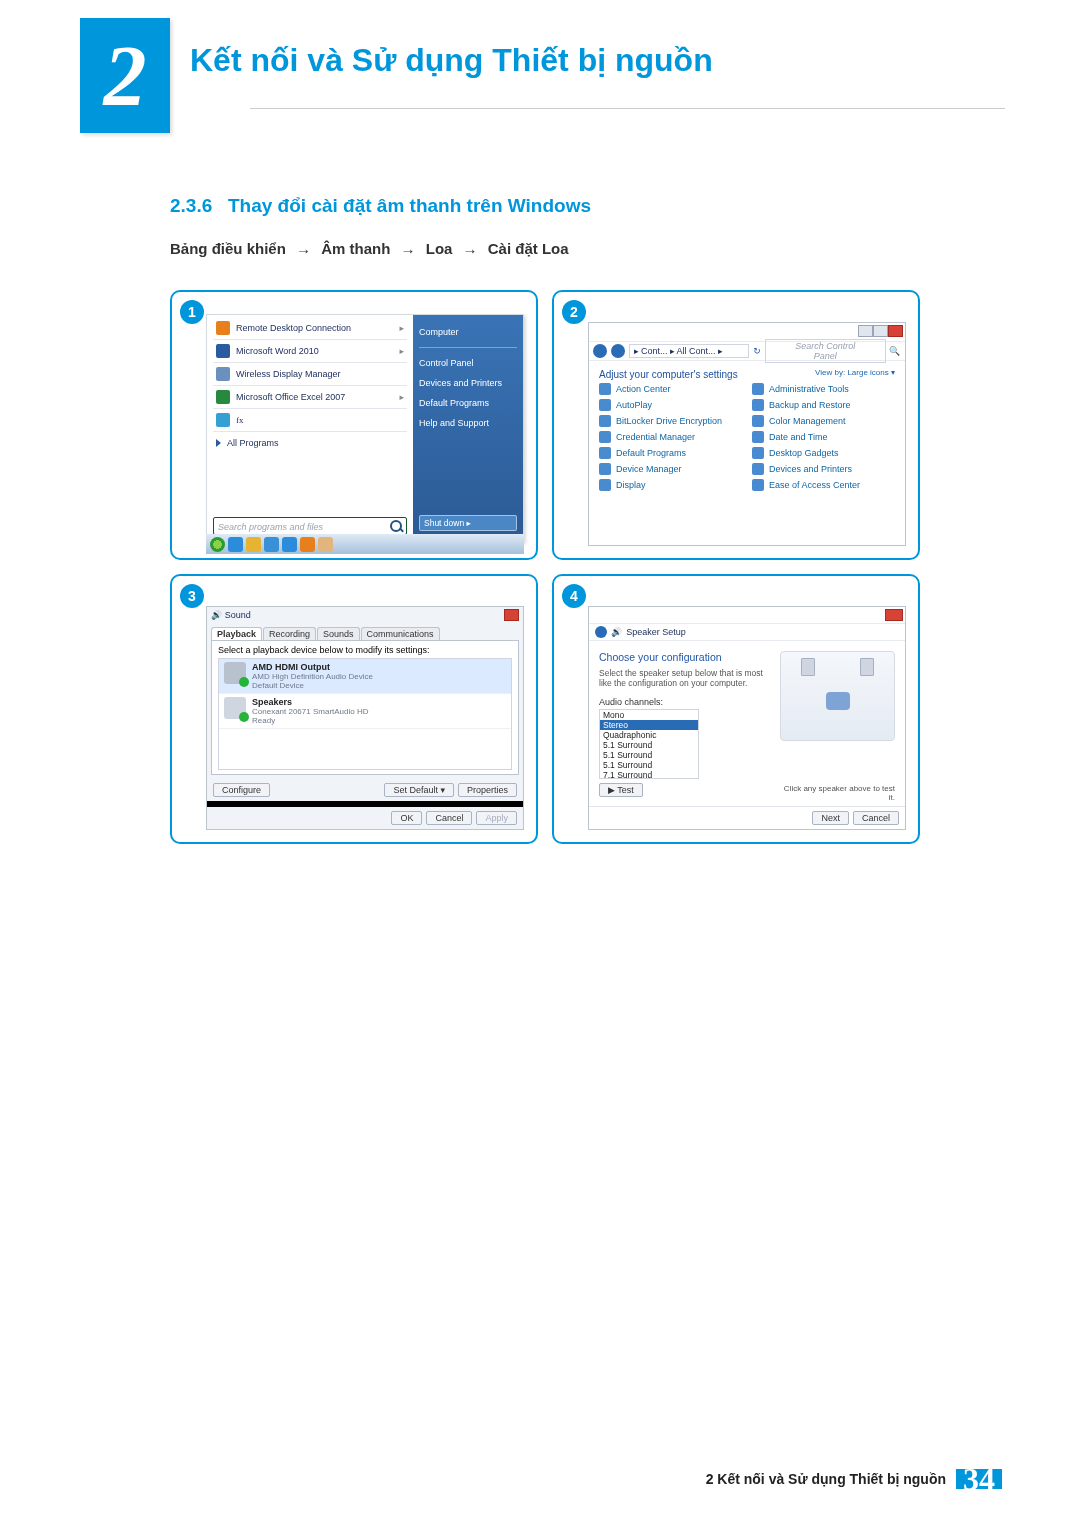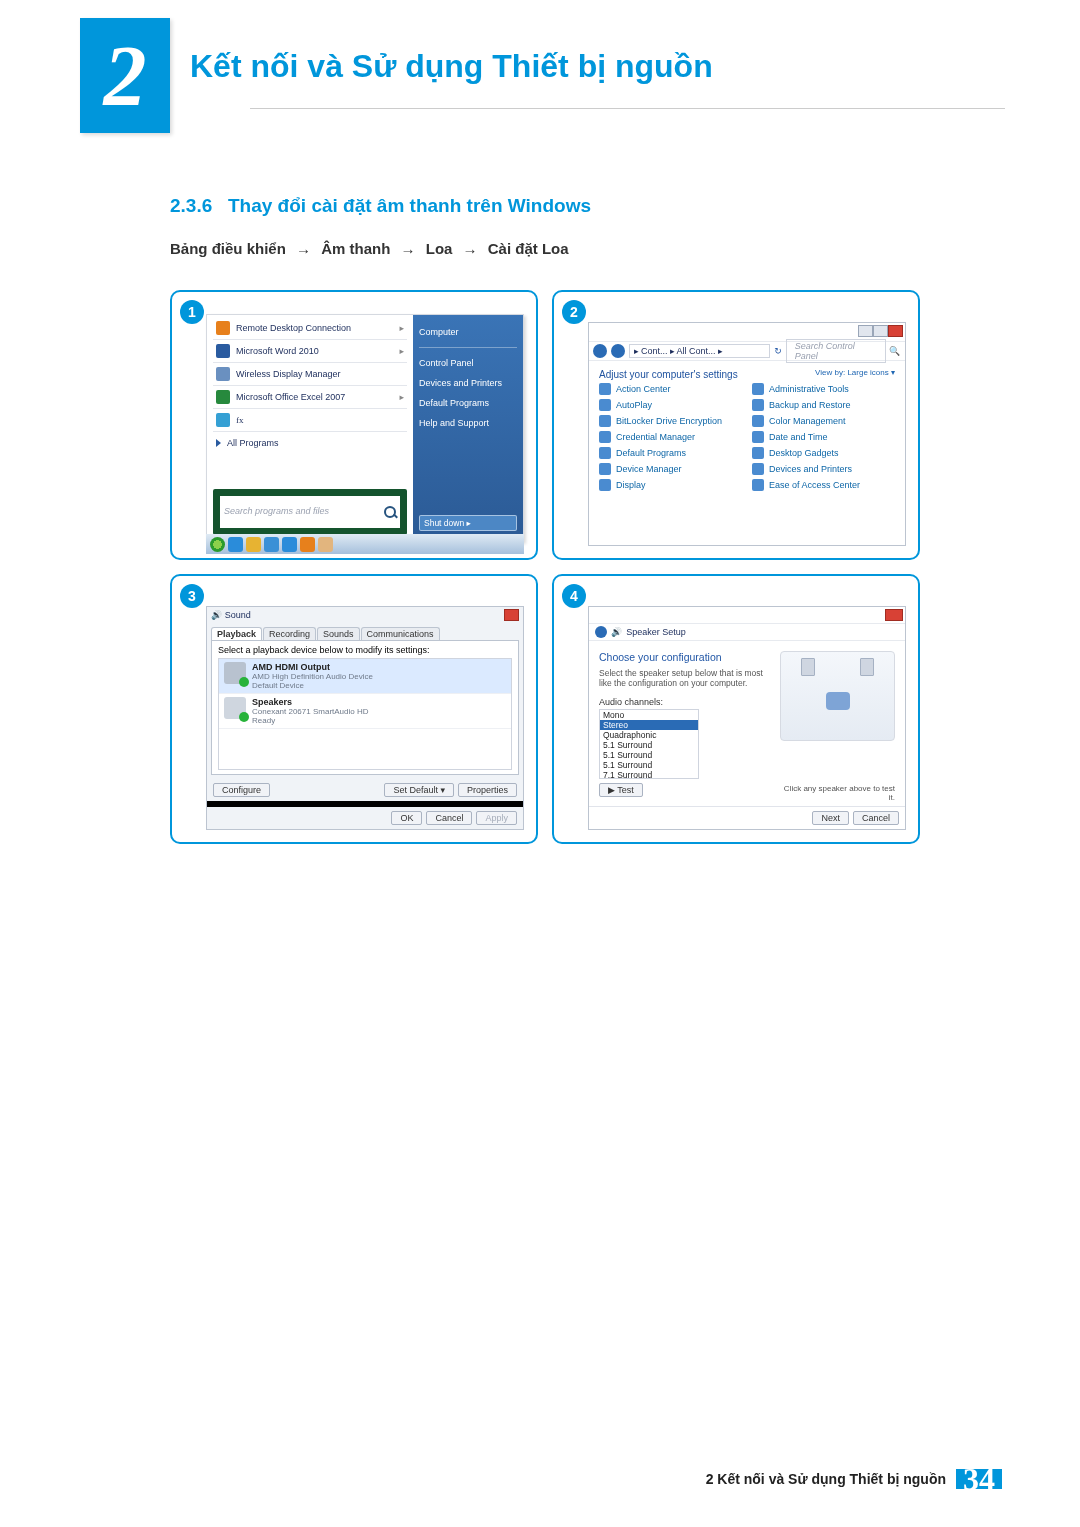--- a/index.html
+++ b/index.html
@@ -1,20 +1,20 @@
 <!DOCTYPE html>
 <html><head>
 <meta charset="utf-8">
 <style>
 * { box-sizing: border-box; margin: 0; padding: 0; }
 body { width: 1080px; height: 1527px; background: #fff; font-family: Arial, sans-serif; position: relative; }
 .header-area { position: absolute; top: 18px; left: 80px; right: 75px; }
 .chapter-badge { position: absolute; left: 0; top: 0; width: 90px; height: 115px; background: #0096db; display: flex; align-items: center; justify-content: center; box-shadow: 2px 2px 4px rgba(0,0,0,.15); }
 .chapter-badge span { color: #fff; font-size: 86px; font-weight: bold; font-style: italic; font-family: "Times New Roman", serif; }
-.chapter-title { position: absolute; left: 110px; top: 30px; font-size: 32px; font-weight: bold; color: #0096db; }
+.chapter-title { position: absolute; left: 110px; top: 24px; font-size: 32px; font-weight: bold; color: #0096db; }
 .hr { position: absolute; left: 170px; top: 90px; right: 0; border-top: 1px solid #ccc; }
 .section-heading { position: absolute; top: 195px; left: 170px; font-size: 19px; font-weight: bold; color: #0096db; }
 .section-heading .num { display: inline-block; width: 58px; }
 .breadcrumb { position: absolute; top: 240px; left: 170px; font-size: 15px; font-weight: bold; color: #333; }
 .arr { display: inline-block; margin: 0 6px; font-weight: normal; }
 .panels { position: absolute; top: 290px; left: 170px; width: 750px; display: grid; grid-template-columns: 1fr 1fr; gap: 14px; }
 .panel { border: 2px solid #0096db; border-radius: 10px; padding: 10px; position: relative; height: 270px; }
 .step-badge { position: absolute; left: 8px; top: 8px; width: 24px; height: 24px; background: #0096db; color: #fff; border-radius: 50%; display: flex; align-items: center; justify-content: center; font-size: 14px; font-weight: bold; }
 .shot { position: absolute; left: 34px; top: 22px; right: 12px; bottom: 12px; }
 
@@ -26,21 +26,21 @@
 .sm-item .ico { width: 14px; height: 14px; background: #6a90c0; border-radius: 2px; }
 .sm-item .ico.orange { background: #e7801c; }
 .sm-item .ico.w { background: #2a5ba0; }
 .sm-item .ico.green { background: #27893d; }
 .sm-item .ico.default { background: #35a0d4; }
 .sm-item .chev { margin-left: auto; color: #888; }
 .sm-fx { font-family: "Comic Sans MS", cursive; }
 .sep { border-top: 1px solid #e3e6ec; margin: 2px 0; }
 .all-programs { display: flex; align-items: center; gap: 6px; color: #1a2b5a; padding: 4px 3px; }
 .all-programs .tri { width: 0; height: 0; border-top: 4px solid transparent; border-bottom: 4px solid transparent; border-left: 5px solid #2a5ba0; }
-.search-row { margin-top: auto; display: flex; align-items: flex-start; border: 7px solid #14532d; background: #fff; border-radius: 2px; padding: 10px 4px; color: #9aa1b0; font-style: italic; }
+.search-row { margin-top: auto; display: flex; align-items: flex-end; border: 1px solid #14532d; background: #fff; border-radius: 2px; padding: 2px 4px; color: #9aa1b0; font-style: italic; }
 .search-row .mag { width: 12px; height: 12px; border: 2px solid #26537f; border-radius: 50%; margin-left: auto; position: relative; }
 .search-row .mag:after { content: ""; position: absolute; width: 5px; height: 2px; background: #26537f; right: -4px; bottom: -1px; transform: rotate(45deg); }
 .right-item { font-size: 9px; padding: 2px 0; }
 .divr { border-top: 1px solid rgba(255,255,255,.35); margin: 2px 0; }
 .shutdown { margin-top: auto; background: #4c87c5; border: 1px solid rgba(255,255,255,.5); border-radius: 2px; padding: 2px 4px; text-align: left; font-size: 8.5px; }
 .taskbar { position: absolute; left: 34px; right: 12px; bottom: 4px; height: 20px; background: linear-gradient(#dfeaf4,#a6c0dc); display: flex; align-items: center; gap: 3px; padding: 0 4px; }
 .tb-ico { width: 15px; height: 15px; border-radius: 3px; }
 .tb-ico.start { background: radial-gradient(circle,#8bd04b 40%,#2a9b2d 42%); border-radius: 50%; }
 .tb-ico.ie { background: #2a8cda; }
 .tb-ico.f { background: #e7b332; }
@@ -49,21 +49,21 @@
 .tb-ico.w { background: #e2b57e; }
 
 
 .cp { width: 100%; height: 100%; border: 1px solid #bcc4d0; background: #fff; display: flex; flex-direction: column; font-size: 9px; }
 .cp-title { height: 18px; display: flex; align-items: center; justify-content: flex-end; padding-right: 2px; }
 .winbtns .b { display: inline-block; width: 15px; height: 12px; background: #e1e6ee; border: 1px solid #9aa6b8; }
 .winbtns .b.close { background: #d84135; border-color: #a02c22; }
 .cp-bar { height: 20px; display: flex; align-items: center; gap: 4px; padding: 0 4px; border-top: 1px solid #e7eaef; border-bottom: 1px solid #e7eaef; color: #2257a6; }
 .nav-btn { width: 14px; height: 14px; background: #2a6bb5; border-radius: 50%; }
 .bc-field { flex: 1; border: 1px solid #cfd4de; padding: 1px 4px; color: #1a2b5a; }
-.search-field { width: 100px; border: 1px solid #cfd4de; padding: 1px 8px; color: #9aa1b0; font-style: italic; }
+.search-field { width: 121px; border: 1px solid #cfd4de; padding: 1px 20px; color: #9aa1b0; font-style: italic; text-align: center; }
 .cp-body { flex: 1; padding: 8px 10px 2px 10px; overflow: hidden; }
 .cp-head { color: #20539f; font-size: 10px; }
 .cp-meta { text-align: right; color: #2067b3; font-size: 8px; margin-top: -12px; margin-bottom: 6px; }
 .cp-grid { display: grid; grid-template-columns: 1fr 1fr; gap: 4px 10px; }
 .cp-item { display: flex; align-items: center; gap: 5px; color: #0d66a7; }
 .cp-item .ci { width: 12px; height: 12px; background: #4a8bd0; border-radius: 2px; }
 
 
 .snd { width: 100%; height: 100%; border: 1px solid #bcc4d0; background: #f0f3f7; display: flex; flex-direction: column; font-size: 9px; }
 .snd-title { height: 16px; display: flex; align-items: center; padding: 0 4px; }

